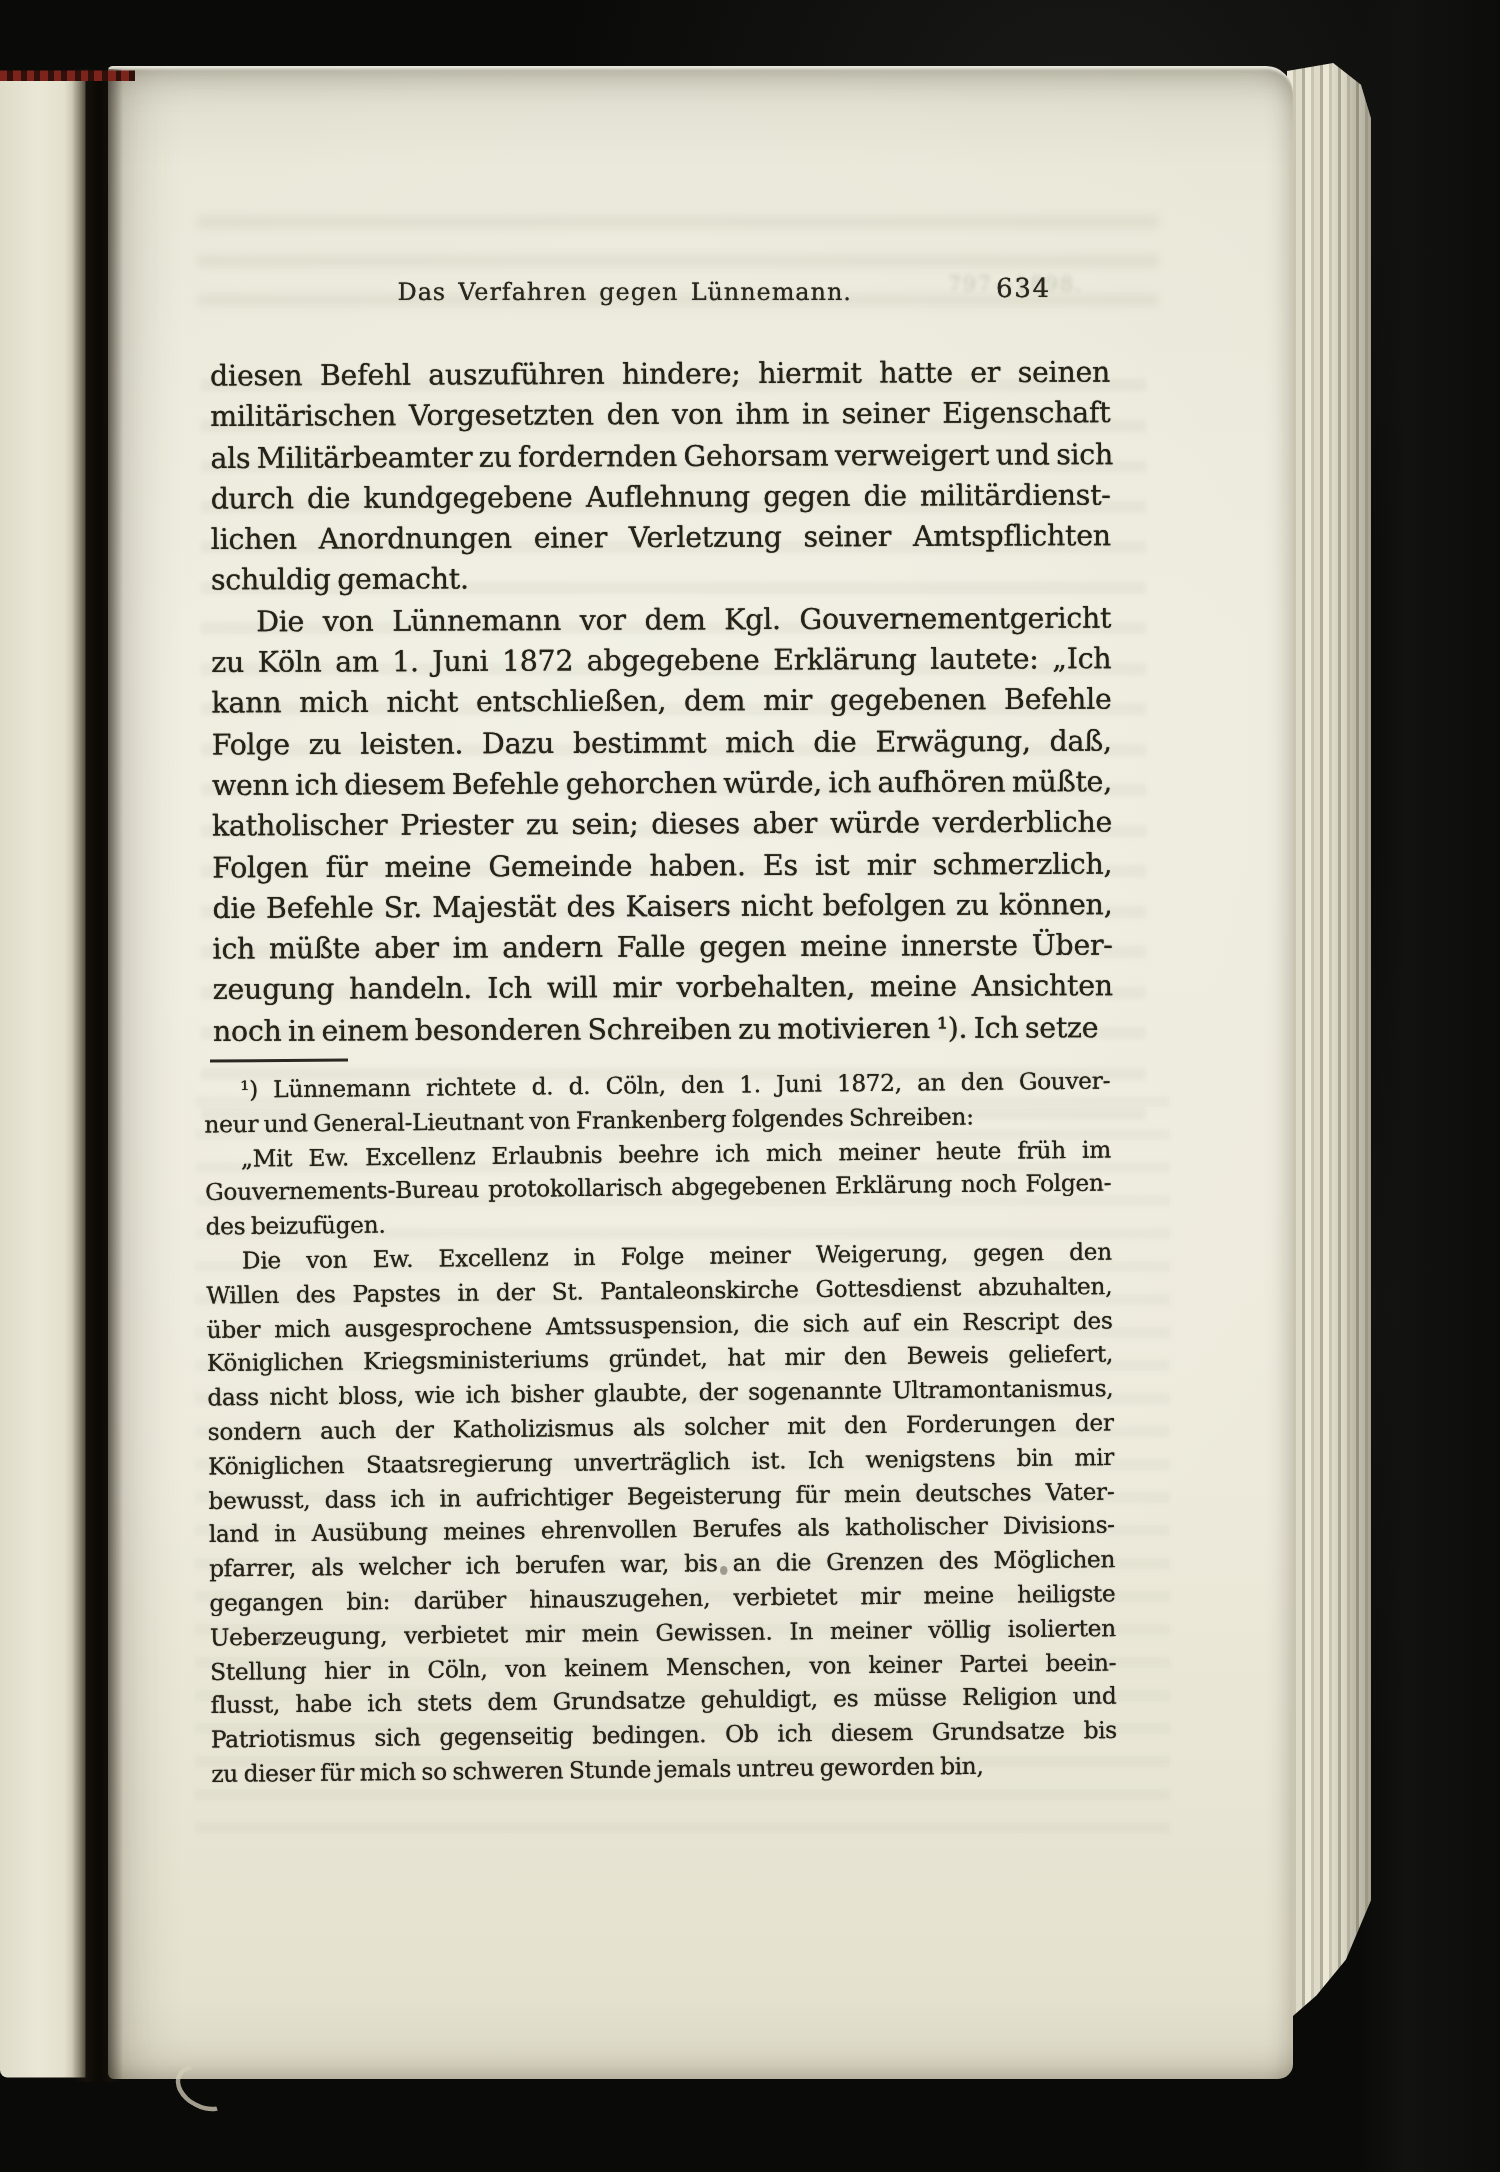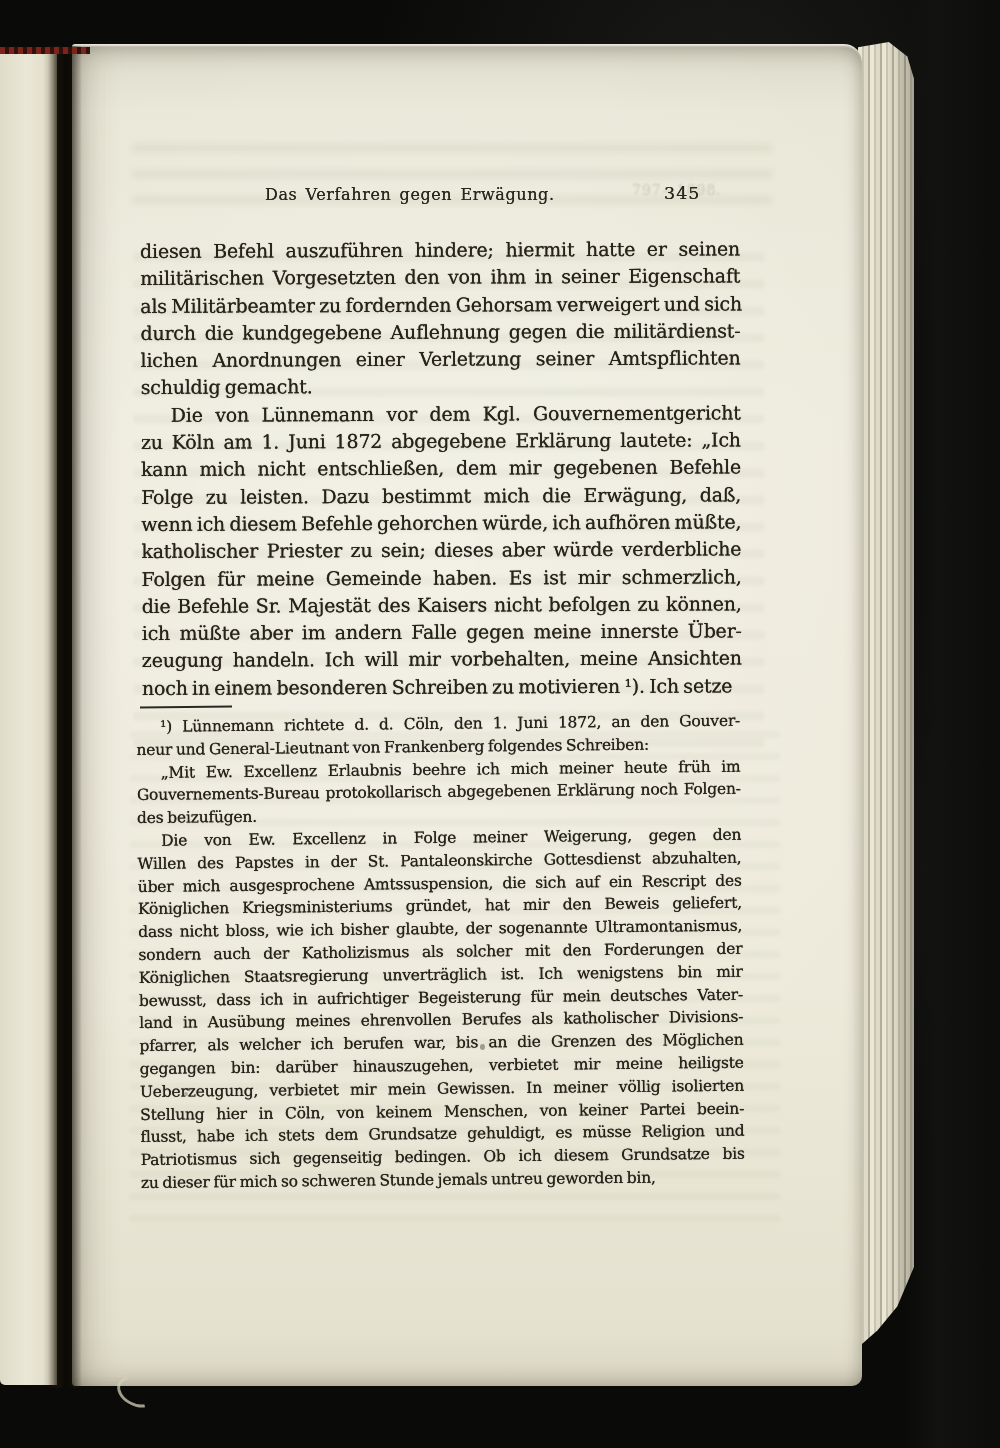--- a/index.html
+++ b/index.html
@@ -99,22 +99,22 @@
 
   <div class="page">
     <div class="ghost g-band-top"></div>
     <div class="ghost g-body"></div>
     <div class="ghost g-foot"></div>
     <div class="ghost g-header-frag">797—1898.</div>
     <div class="ghost speck1"></div>
     <div class="ghost speck2"></div>
 
     <div class="page-header">
-      <span class="running-title">Das Verfahren gegen Erwägung.</span>
-      <span class="page-number">345</span>
+      <span class="running-title">Das Verfahren gegen Lünnemann.</span>
+      <span class="page-number">634</span>
     </div>
 
     <div class="textblock main-text">
 
     <div class="line">diesen Befehl auszuführen hindere; hiermit hatte er seinen</div>
         <div class="line">militärischen Vorgesetzten den von ihm in seiner Eigenschaft</div>
         <div class="line">als Militärbeamter zu fordernden Gehorsam verweigert und sich</div>
         <div class="line">durch die kundgegebene Auflehnung gegen die militärdienst-</div>
         <div class="line">lichen Anordnungen einer Verletzung seiner Amtspflichten</div>
         <div class="line last">schuldig gemacht.</div>

